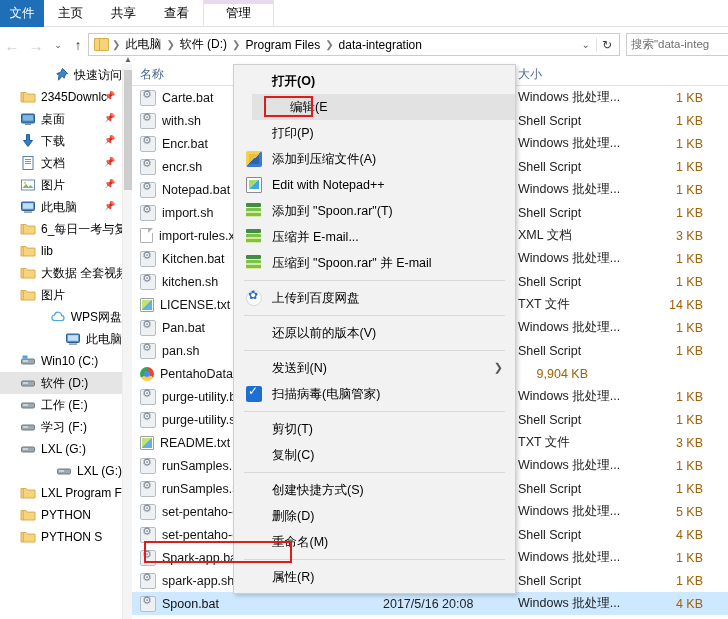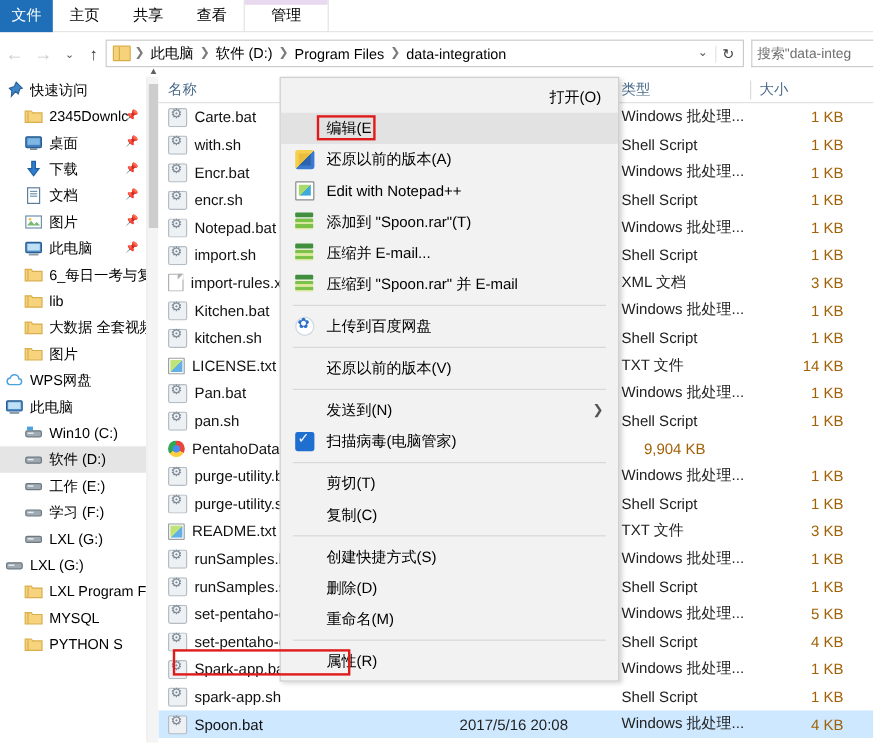--- a/index.html
+++ b/index.html
@@ -89,21 +89,21 @@
   .sb-item {
     display: flex; align-items: center; height: 22px; padding-left: 6px;
     font-size: 12px; color: #000; white-space: nowrap; position: relative;
   }
   .sb-item.sel { background: #e5e5e5; }
   .sb-ic { width: 16px; height: 16px; margin-right: 5px; flex: 0 0 auto; position: relative; }
   .sb-label { overflow: hidden; }
   .pin {
     position: absolute; right: 6px; top: 5px; color: #7c8fa3; font-size: 10px;
   }
-  .ind-0 { padding-left: 4px; }
+  .ind-0 { padding-left: 4px; justify-content: flex-end; }
   .ind-1 { padding-left: 20px; }
 
   
   .list {
     position: absolute; left: 132px; top: 64px; width: 596px; height: 555px;
     background: #ffffff; overflow: hidden;
   }
   .list-head {
     position: relative; height: 22px; border-bottom: 1px solid #e1e1e1;
     display: flex; align-items: center; color: #4a6a8a; font-size: 12px;
@@ -162,22 +162,22 @@
     border: 1px solid #cfcfcf;
     box-shadow: 2px 2px 4px rgba(0,0,0,0.18);
     padding: 3px 0;
     z-index: 50;
   }
   .mi {
     position: relative; display: flex; align-items: center;
     height: 26px; padding-left: 38px; padding-right: 14px;
     font-size: 12.5px; color: #000; white-space: nowrap;
   }
-  .mi.bold { font-weight: normal; justify-content: flex-end; }
-  .mi.hi { background: #e2e2e2; }
+  .mi.bold { font-weight: bold; }
+  .mi.hi { background: #e2e2e2; margin-left: 18px; }
   .mi .mic { position: absolute; left: 12px; top: 5px; width: 16px; height: 16px; }
   .mi .submark { position: absolute; right: 12px; top: 6px; font-size: 11px; color: #555; }
   .msep { height: 1px; background: #d8d8d8; margin: 4px 10px; }
 
   
   .mic-shield{
     width:15px;height:15px;border-radius:2px;
     background:linear-gradient(135deg,#f6d04d 0 50%,#3a7ad1 50% 100%);
     position:relative;
   }
@@ -407,41 +407,40 @@
             <path d="M1 3.5h5l1.2 1.6H15V13H1z" fill="#f7d37d" stroke="#d9ae4c"></path>
             <path d="M3.3 3.6v9.2" stroke="#d9ae4c" fill="none"></path>
           </svg></span>
         <span class="sb-label">LXL Program F</span>
       </div>
       <div class="sb-item ind-1">
         <span class="sb-ic"><svg width="16" height="16" viewBox="0 0 16 16">
             <path d="M1 3.5h5l1.2 1.6H15V13H1z" fill="#f7d37d" stroke="#d9ae4c"></path>
             <path d="M3.3 3.6v9.2" stroke="#d9ae4c" fill="none"></path>
           </svg></span>
-        <span class="sb-label">MYSQL</span>
+        <span class="sb-label">PYTHON</span>
       </div>
       <div class="sb-item ind-1">
         <span class="sb-ic"><svg width="16" height="16" viewBox="0 0 16 16">
             <path d="M1 3.5h5l1.2 1.6H15V13H1z" fill="#f7d37d" stroke="#d9ae4c"></path>
             <path d="M3.3 3.6v9.2" stroke="#d9ae4c" fill="none"></path>
           </svg></span>
         <span class="sb-label">PYTHON S</span>
       </div>
     </div>
 
   <div class="vscroll-sb">
     <div class="arrow-up">▲</div>
     <div class="thumb"></div>
   </div>
 
   <div class="list">
     <div class="list-head">
       <div class="hcell c-name">名称</div>
       <div class="hcell c-date">日期</div>
-      <div class="hcell c-type">类型</div>
       <div class="hcell c-size">大小</div>
     </div>
     <div id="rows">
         <div class="row">
           <div class="cell c-name">
             <span class="ficon ic-bat"></span>
             <span>Carte.bat</span>
           </div>
           <div class="cell date c-date"></div>
           <div class="cell type c-type">Windows 批处理...</div>
@@ -651,22 +650,25 @@
   </div>
 
   <div class="ctxmenu" id="ctxmenu">
       <div class="mi bold">
         <span>打开(O)</span>
       </div>
       <div class="mi hi">
         <span>编辑(E</span>
       </div>
       <div class="mi">
+        <span>打印(P)</span>
+      </div>
+      <div class="mi">
         <span class="mic mic-shield"></span>
-        <span>还原以前的版本(A)</span>
+        <span>添加到压缩文件(A)</span>
       </div>
       <div class="mi">
         <span class="mic mic-npp"></span>
         <span>Edit with Notepad++</span>
       </div>
       <div class="mi">
         <span class="mic mic-rar"></span>
         <span>添加到 "Spoon.rar"(T)</span>
       </div>
       <div class="mi">

